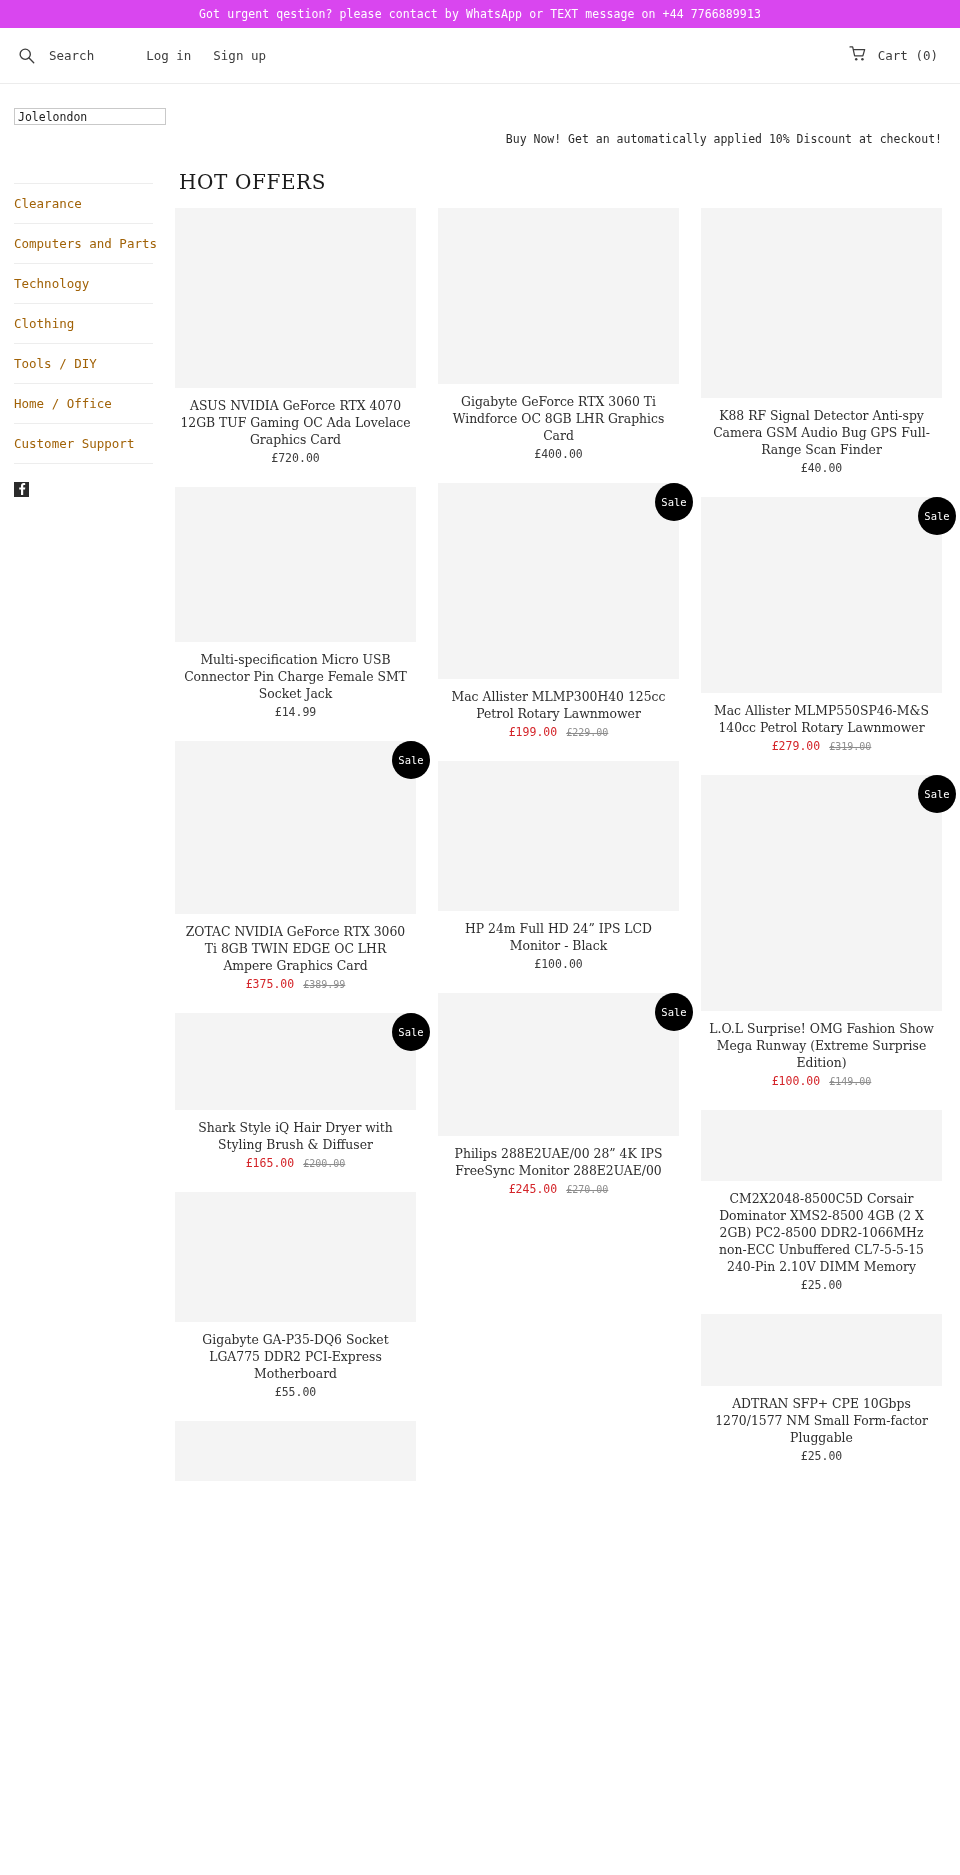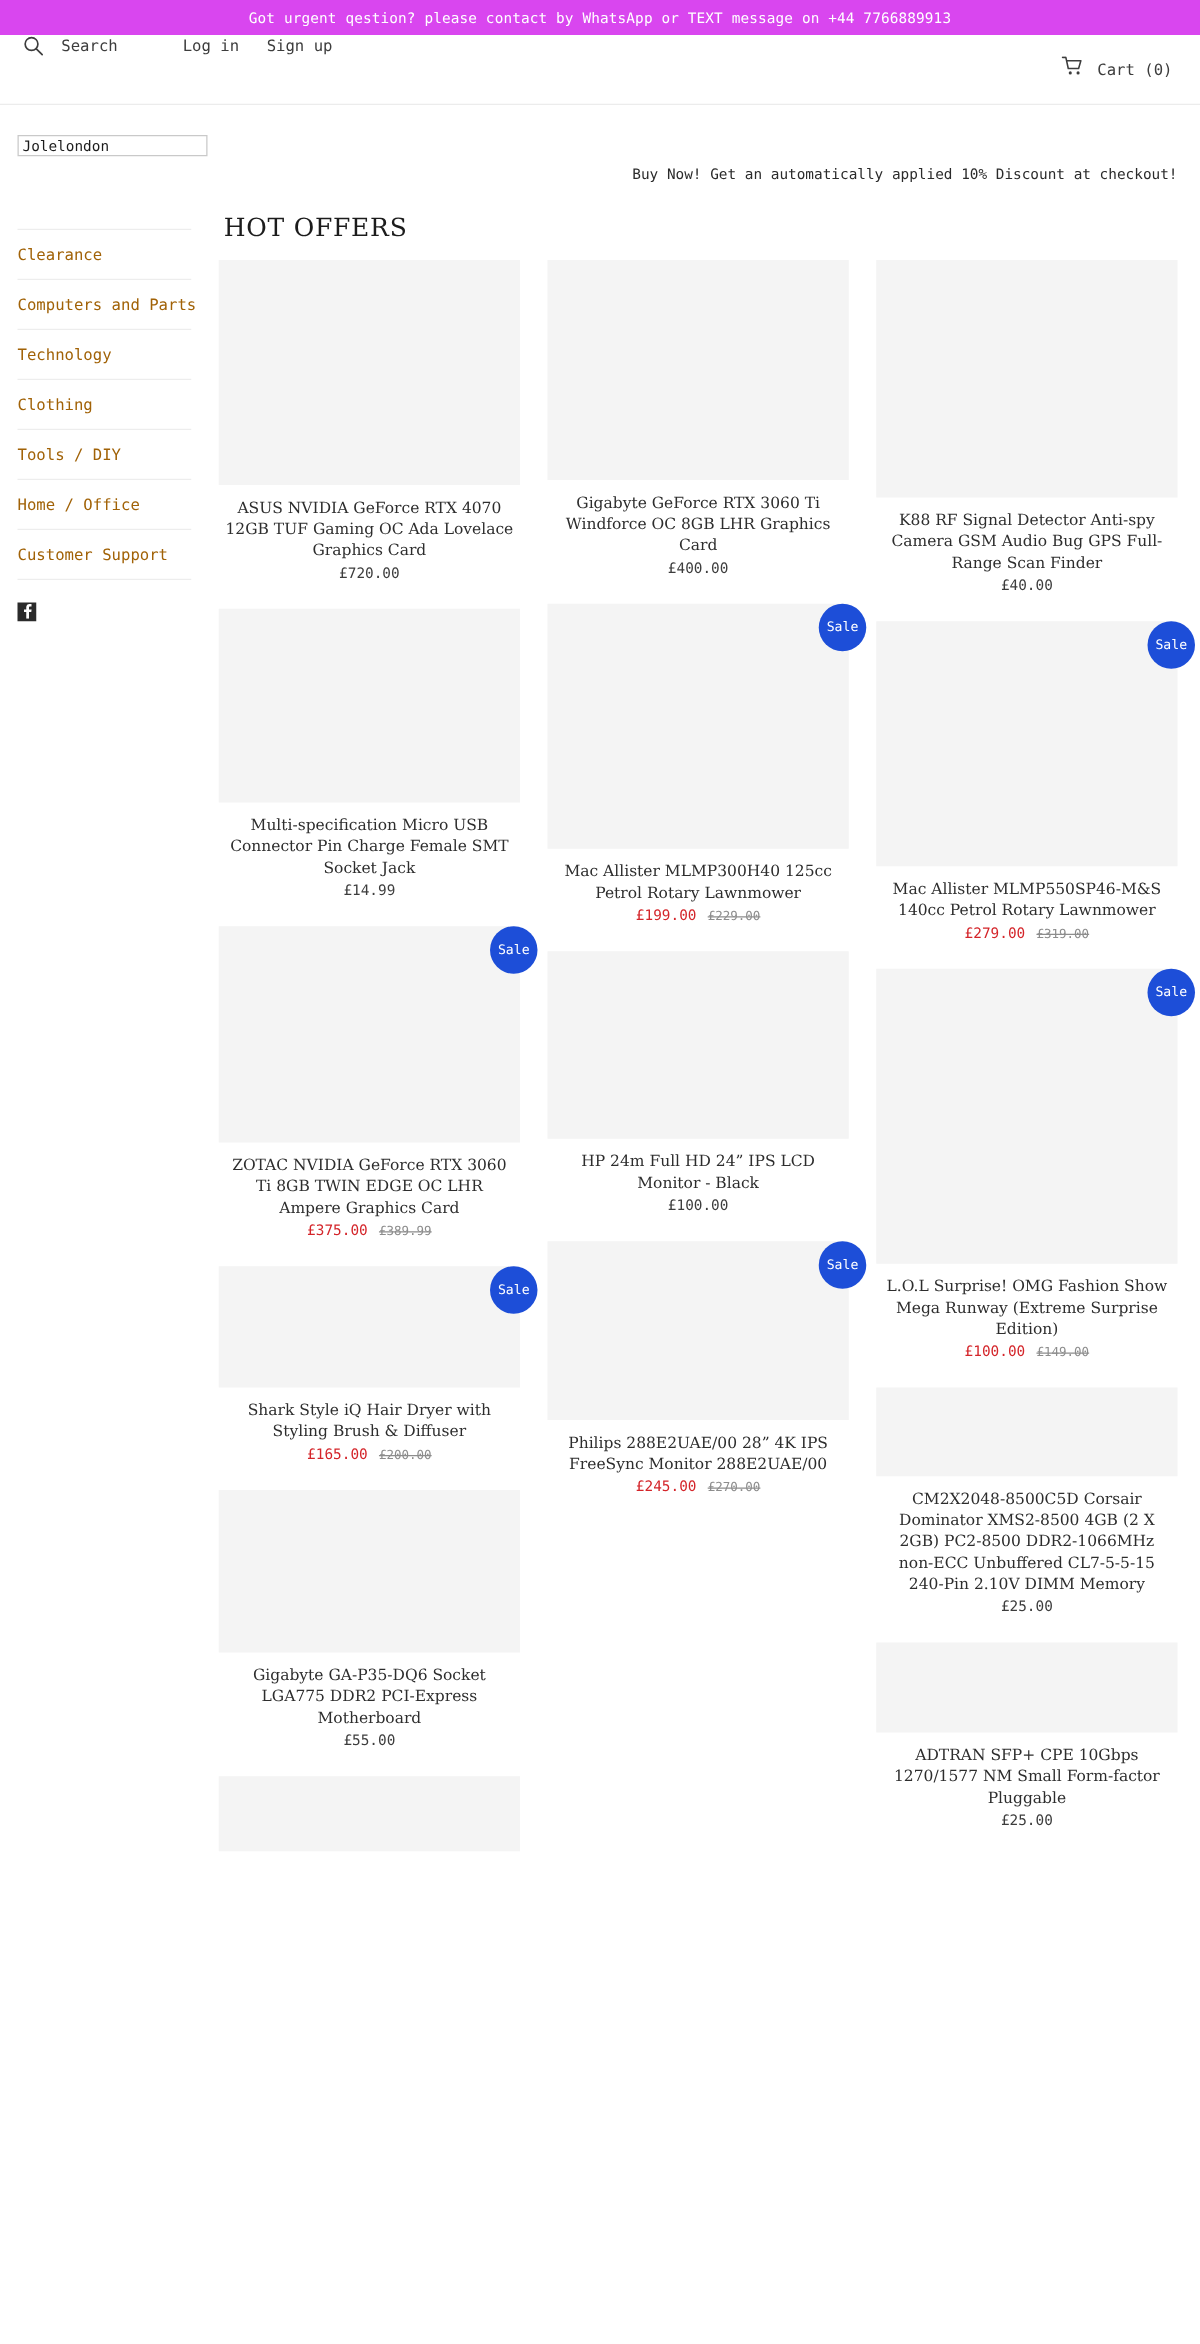--- a/index.html
+++ b/index.html
@@ -21,25 +21,24 @@
     justify-content: center;
     font-family: "DejaVu Sans Mono", monospace;
     font-size: 11.5px;
     letter-spacing: 0.1px;
   }
 
   
   .header {
     height: 56px;
     display: flex;
-    align-items: flex-start;
+    align-items: center;
     padding: 0 22px 0 18px;
     border-bottom: 1px solid #ececec;
     position: relative;
-    flex-direction: column;
   }
   .hdr-left { display: flex; align-items: center; }
   .search-btn {
     display: flex;
     align-items: center;
     gap: 14px;
     cursor: pointer;
     background: none;
     border: none;
     padding: 0;
@@ -162,21 +161,21 @@
     width: 100%;
     background: #f4f4f4;
     display: block;
   }
   .sale-badge {
     position: absolute;
     top: 0;
     right: -14px;
     width: 38px; height: 38px;
     border-radius: 50%;
-    background: #1d4ed8;
+    background: #000000;
     color: #fff;
     display: flex;
     align-items: center;
     justify-content: center;
     font-family: "DejaVu Sans Mono", monospace;
     font-size: 10.5px;
     z-index: 3;
   }
   .p-title {
     font-family: "DejaVu Serif", serif;

